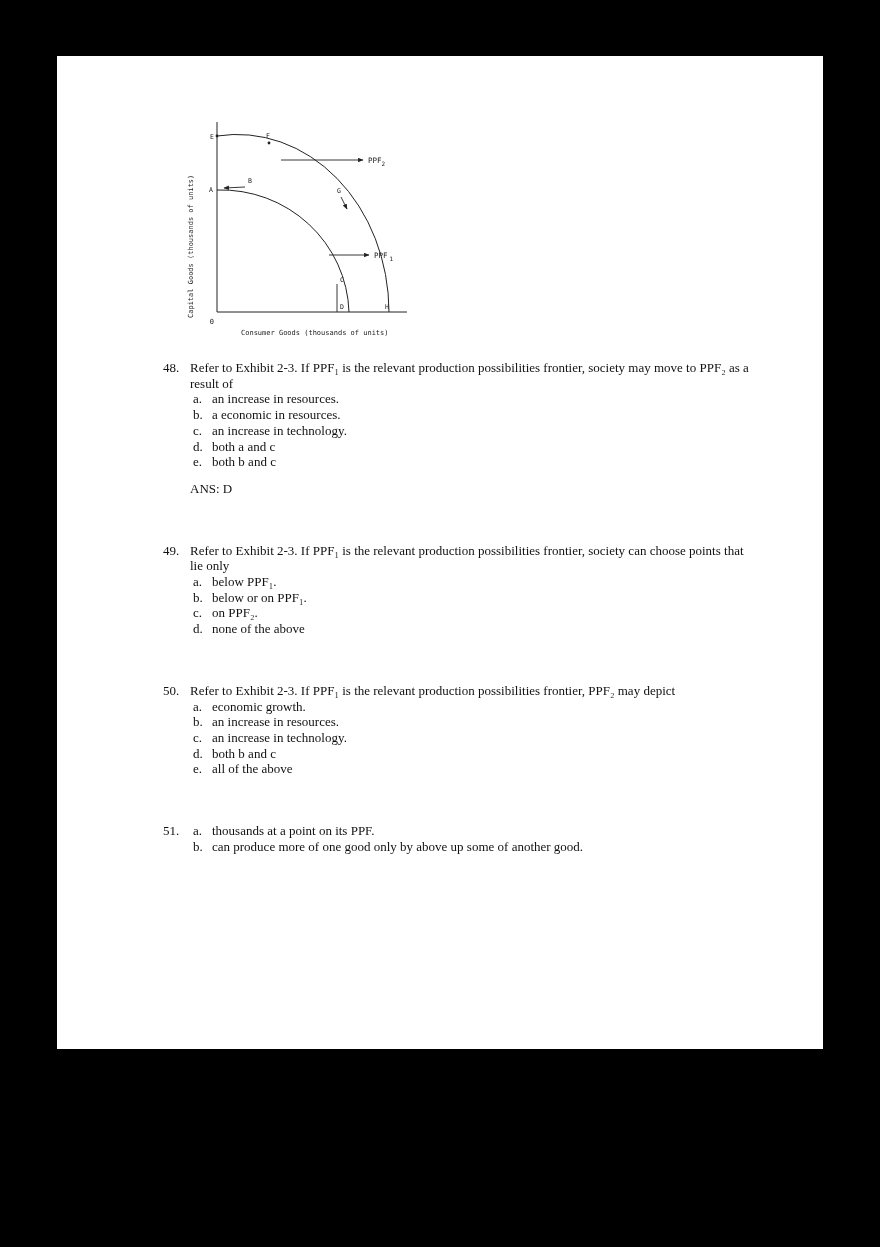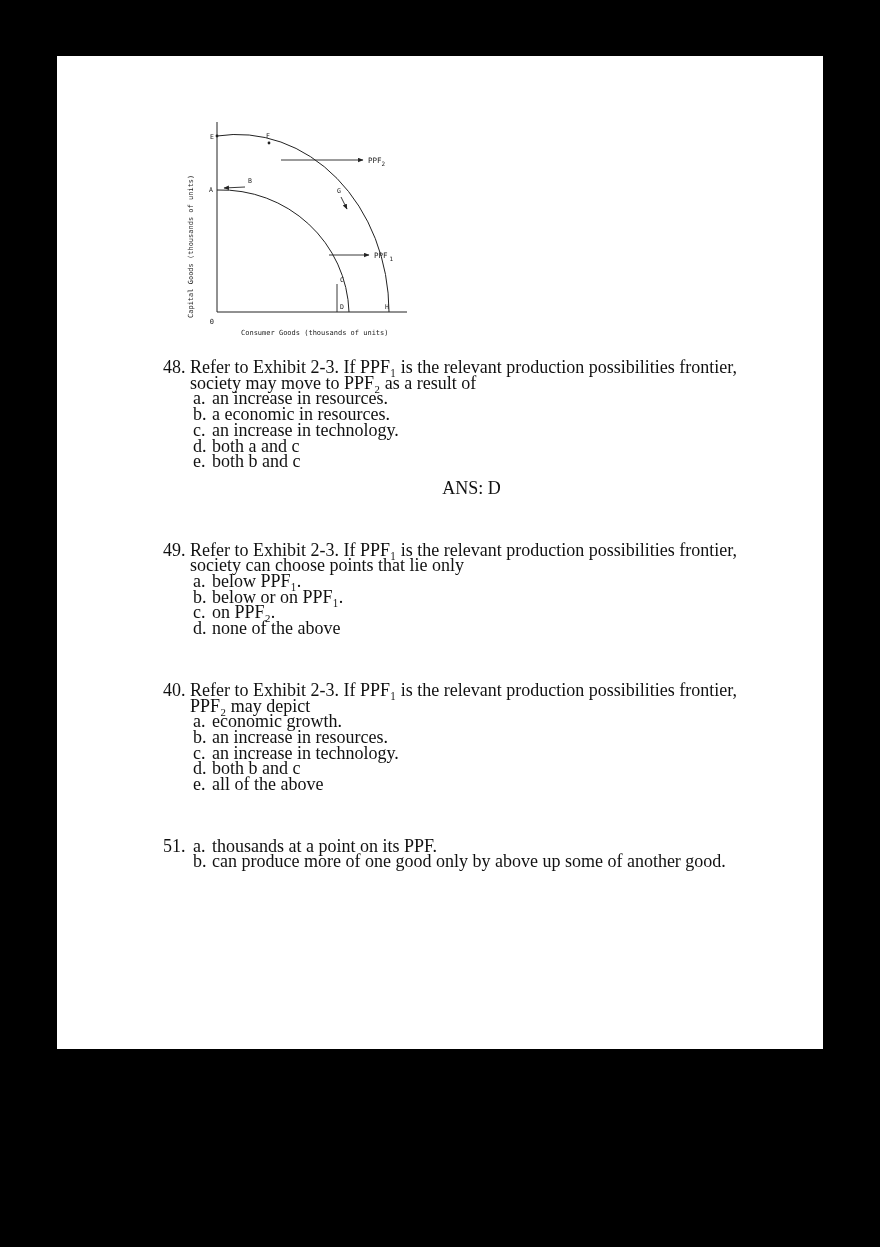--- a/index.html
+++ b/index.html
@@ -15,28 +15,28 @@
     background:#ffffff;
     overflow:hidden;
     color:#111;
   }
   .figure-wrap { margin:58px 0 0 122px; width:280px; }
   .figure-wrap svg { display:block; }
   .fig-text { font-family:"DejaVu Sans Mono",monospace; fill:#222; }
   .questions {
     margin-top:14px;
     padding-left:106px; padding-right:60px;
-    font-size:18px; line-height:15.7px;
+    font-size:13px; line-height:15.7px;
   }
   .q { display:flex; margin-bottom:46px; }
   .qnum { width:27px; flex:none; }
   .qbody { width:563px; }
   .opt { display:flex; }
   .opt .letter { width:19px; flex:none; padding-left:3px; }
-  .answer { margin-top:11px;text-align:center; }
+  .answer { margin-top:11px; }
 </style>
 </head>
 <body>
 
 <div class="page">
 
   <div class="figure-wrap">
     <svg width="262" height="232" viewBox="0 0 262 232">
       <defs>
         <marker id="arrow" markerWidth="7" markerHeight="6" refX="5.5" refY="2.5" orient="auto">
@@ -127,21 +127,21 @@
           <span>on PPF₂.</span>
         </div>
         <div class="opt">
           <span class="letter">d.</span>
           <span>none of the above</span>
         </div>
       </div>
     </div>
 
     <div class="q">
-      <div class="qnum">40.</div>
+      <div class="qnum">50.</div>
       <div class="qbody">
         <div>Refer to Exhibit 2-3. If PPF₁ is the relevant production possibilities frontier, PPF₂ may depict</div>
         <div class="opt">
           <span class="letter">a.</span>
           <span>economic growth.</span>
         </div>
         <div class="opt">
           <span class="letter">b.</span>
           <span>an increase in resources.</span>
         </div>

